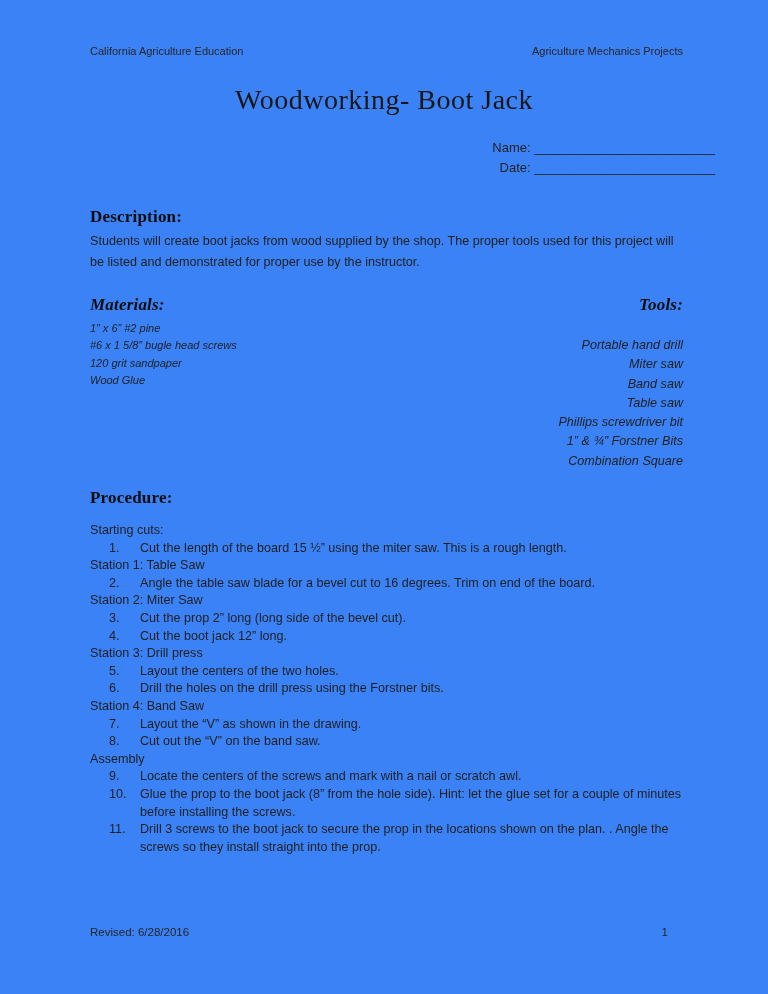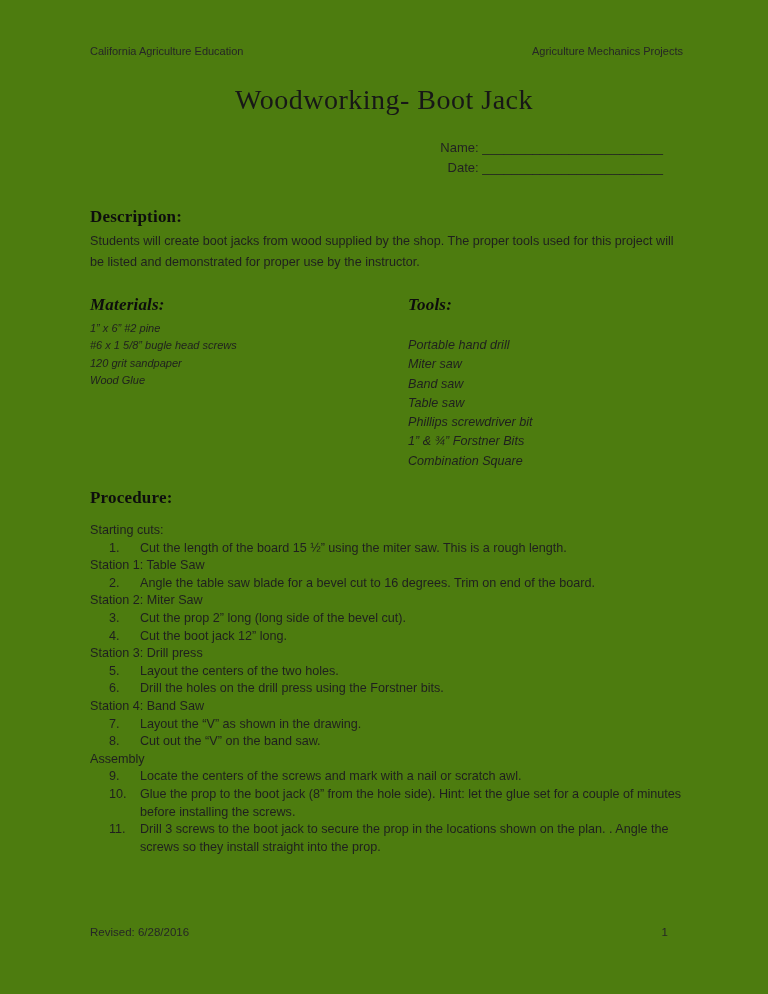--- a/index.html
+++ b/index.html
@@ -1,43 +1,43 @@
 <!DOCTYPE html>
 <html><head>
 <meta charset="utf-8">
 <style>
   html,body{margin:0;padding:0;background:#e9e9e9;}
   .page{
-    width:768px;height:994px;background:#4d7c0f;position:relative;
+    width:768px;height:994px;background:#3b82f6;position:relative;
     font-family:"Liberation Sans",sans-serif;color:#1f1f1f;
     box-sizing:border-box;overflow:hidden;margin:0 auto;
   }
   .header-row{
     display:flex;justify-content:space-between;
     padding:45px 85px 0 90px;font-size:11px;color:#262626;
   }
   .doc-title{
     text-align:center;font-family:"Liberation Serif",serif;
     font-size:28px;color:#171717;margin-top:27px;letter-spacing:0.5px;
   }
   .name-block{
-    text-align:right;padding-right:105px;margin-top:22px;
+    text-align:right;padding-right:53px;margin-top:22px;
     font-size:13px;line-height:20px;color:#222;
   }
   .name-block .uline{letter-spacing:0;}
   .content{padding:0 85px 0 90px;}
   .sec-heading{
     font-family:"Liberation Serif",serif;font-weight:bold;
     font-size:17px;color:#0d0d0d;letter-spacing:0.2px;
   }
   .desc-heading{margin-top:29px;}
   .desc-body{font-size:12.6px;line-height:21px;margin-top:4px;max-width:596px;}
   .two-col{display:flex;margin-top:22px;font-style:italic;}
   .col-materials{width:318px;flex-shrink:0;}
-  .col-tools{flex:1;}
+  .col-tools{flex:1;text-align:right;}
   .mat-list{font-size:11px;line-height:17.3px;margin-top:5px;}
   .tool-list{font-size:12.6px;line-height:19.3px;margin-top:21px;}
   .proc-heading{margin-top:17px;}
   .proc-list{font-size:12.6px;line-height:17.6px;margin-top:14px;}
   .proc-line.plain{padding-left:0;}
   .proc-line.numbered{display:flex;padding-left:19px;}
   .proc-line .num{width:31px;flex-shrink:0;}
   .proc-line .ptext{flex:1;max-width:545px;}
   .footer-row{
     position:absolute;left:0;right:0;top:926px;

